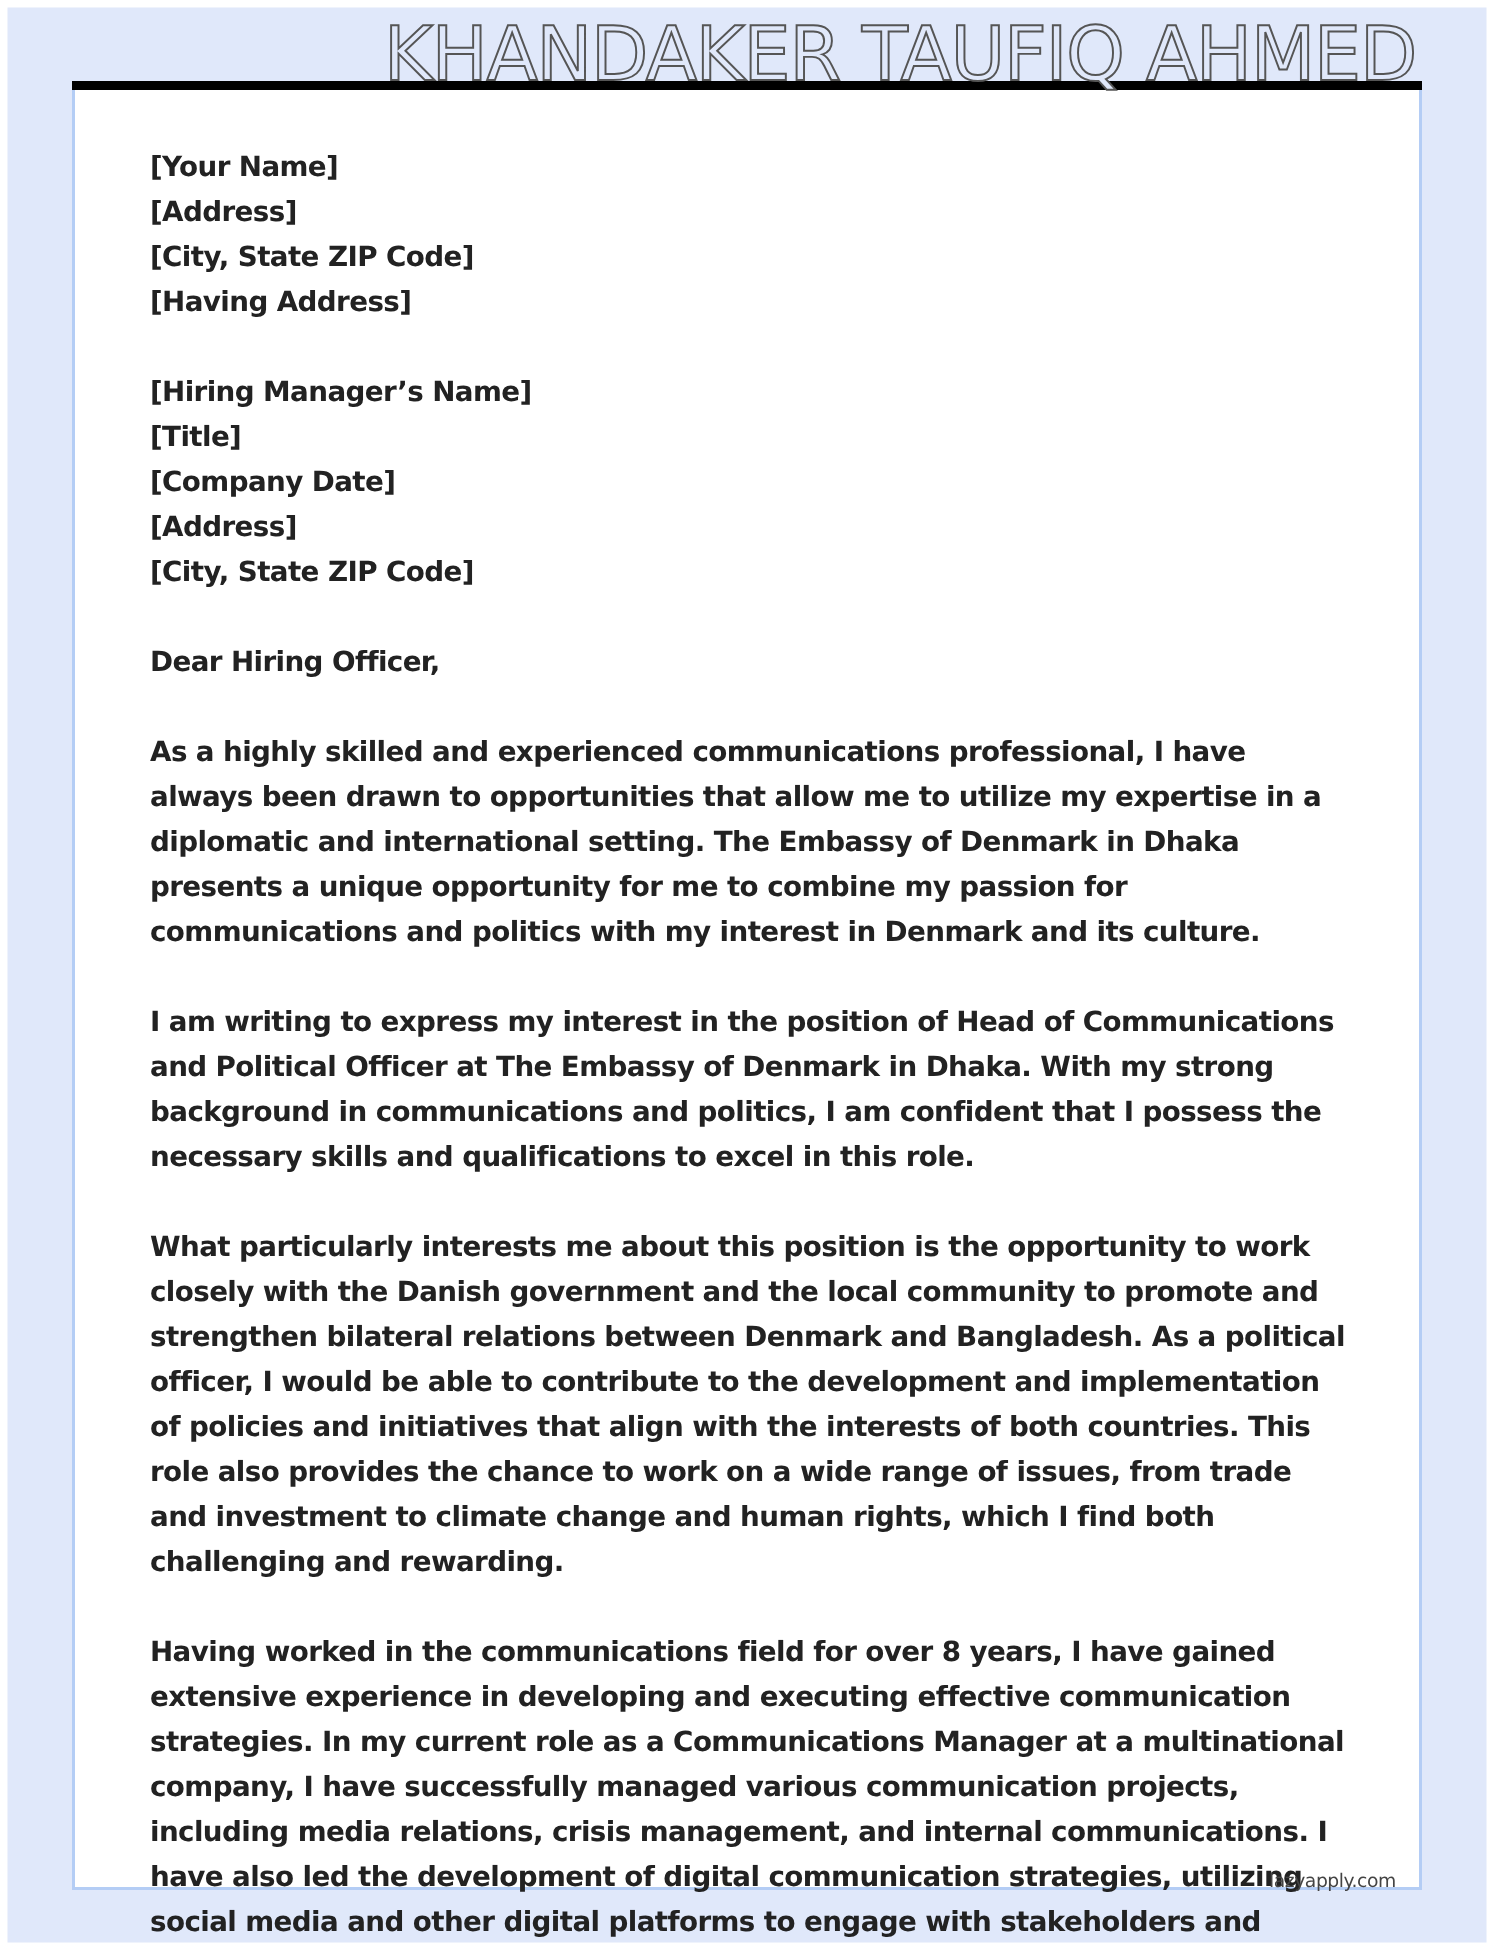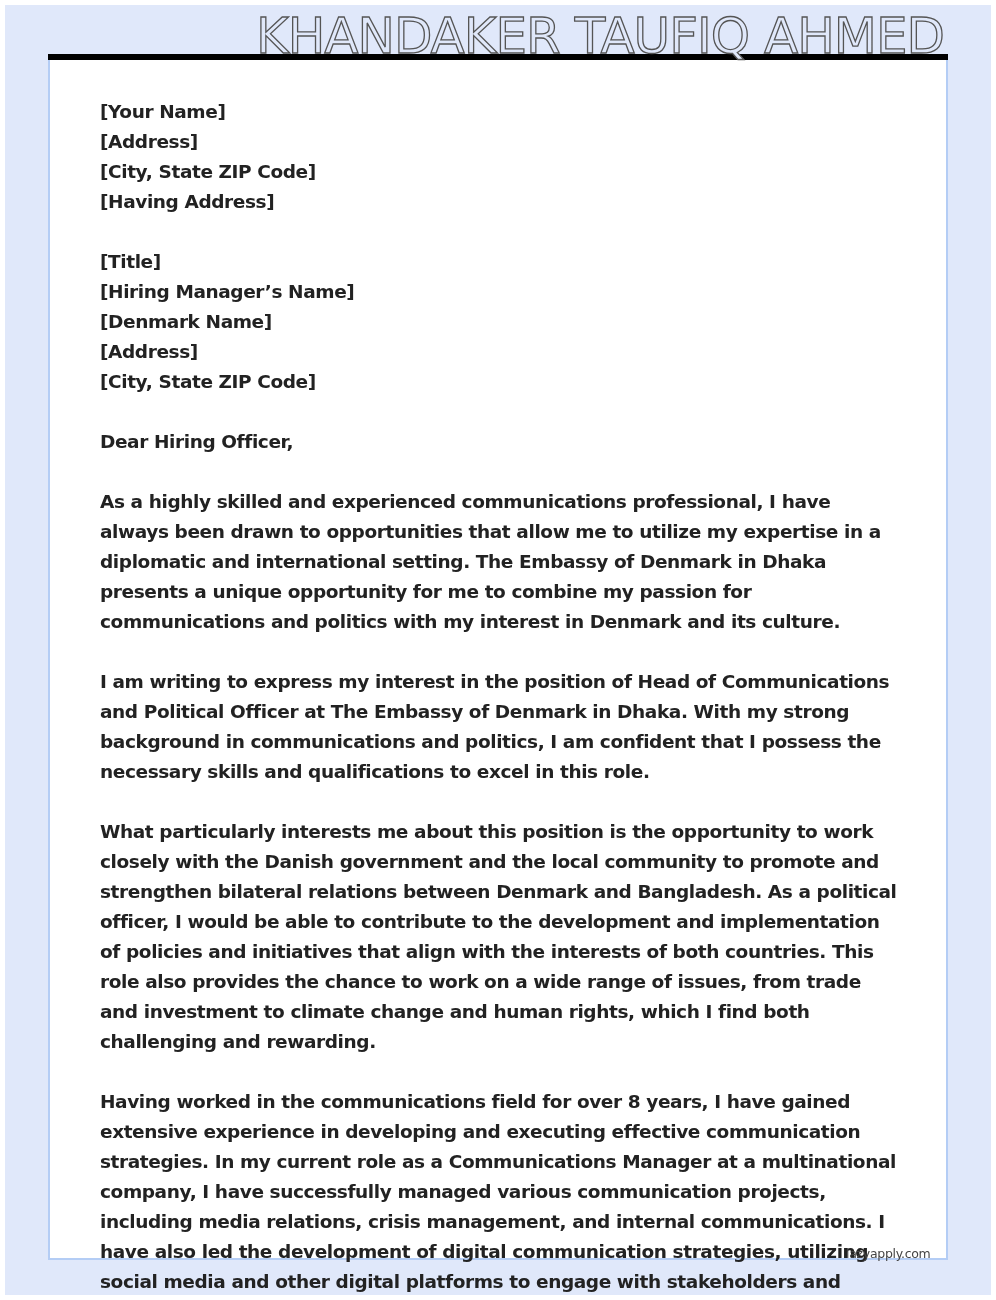--- a/index.html
+++ b/index.html
@@ -58,23 +58,23 @@
 <div class="name-title">KHANDAKER TAUFIQ AHMED</div>
 
 <div class="letter">
   <p>
     <span class="line">[Your Name]</span>
     <span class="line">[Address]</span>
     <span class="line">[City, State ZIP Code]</span>
     <span class="line">[Having Address]</span>
   </p>
   <p>
+    <span class="line">[Hiring Manager’s Name]</span>
     <span class="line">[Title]</span>
-    <span class="line">[Hiring Manager’s Name]</span>
-    <span class="line">[Denmark Name]</span>
+    <span class="line">[Company Date]</span>
     <span class="line">[Address]</span>
     <span class="line">[City, State ZIP Code]</span>
   </p>
   <p>Dear Hiring Officer,</p>
   <p>As a highly skilled and experienced communications professional, I have always been drawn to opportunities that allow me to utilize my expertise in a diplomatic and international setting. The Embassy of Denmark in Dhaka presents a unique opportunity for me to combine my passion for communications and politics with my interest in Denmark and its culture.</p>
   <p>I am writing to express my interest in the position of Head of Communications and Political Officer at The Embassy of Denmark in Dhaka. With my strong background in communications and politics, I am confident that I possess the necessary skills and qualifications to excel in this role.</p>
   <p>What particularly interests me about this position is the opportunity to work closely with the Danish government and the local community to promote and strengthen bilateral relations between Denmark and Bangladesh. As a political officer, I would be able to contribute to the development and implementation of policies and initiatives that align with the interests of both countries. This role also provides the chance to work on a wide range of issues, from trade and investment to climate change and human rights, which I find both challenging and rewarding.</p>
   <p>Having worked in the communications field for over 8 years, I have gained extensive experience in developing and executing effective communication strategies. In my current role as a Communications Manager at a multinational company, I have successfully managed various communication projects, including media relations, crisis management, and internal communications. I have also led the development of digital communication strategies, utilizing social media and other digital platforms to engage with stakeholders and promote our brand. I am confident that my skills and experience in</p>
 </div>
 

